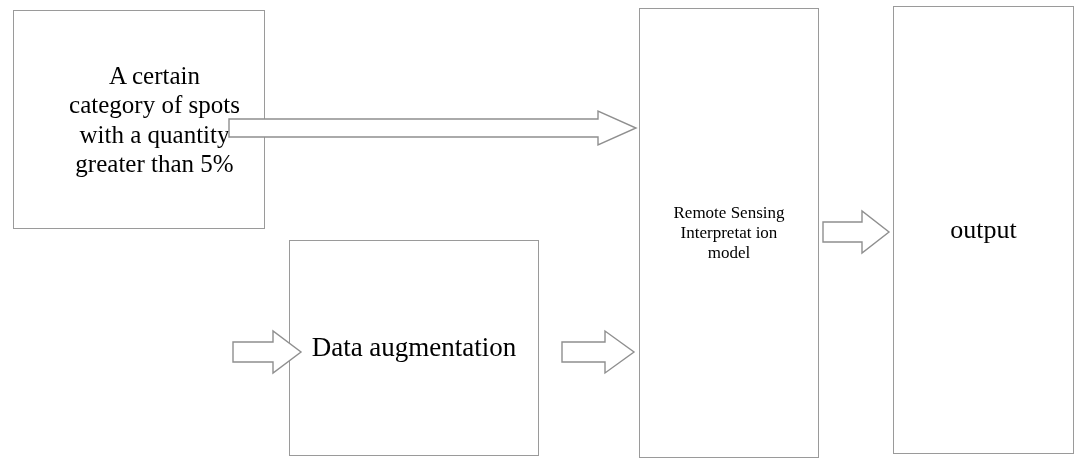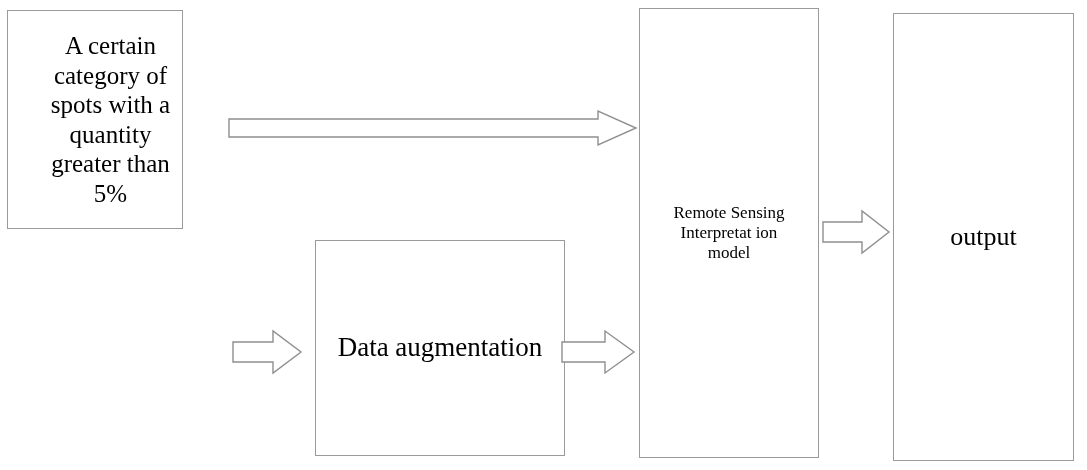--- a/index.html
+++ b/index.html
@@ -31,52 +31,52 @@
   }
   .node .node-label {
     display: block;
     line-height: 1.18;
     color: #000000;
     white-space: pre-line;
   }
 
   
   #node-major {
-    left: 7px;  top: 10px;  width: 176px; height: 219px; padding-left: 31px;
+    left: 13px;  top: 10px;  width: 252px; height: 219px; padding-left: 31px;
   }
   #node-major .node-label {
     font-size: 25px;
     width: 172px;
   }
 
   #node-minor {
     left: 7px;  top: 240px; width: 218px; height: 218px;
   }
   #node-minor .node-label {
     font-size: 25px;
     width: 172px;
   }
 
   #node-augment {
-    left: 315px; top: 240px; width: 250px; height: 216px;
+    left: 289px; top: 240px; width: 250px; height: 216px;
   }
   #node-augment .node-label {
     font-size: 27px;
   }
 
   #node-model {
     left: 639px; top: 8px;  width: 180px; height: 450px;
   }
   #node-model .node-label {
     font-size: 17px;
     width: 130px;
   }
 
   #node-output {
-    left: 893px; top: 13px; width: 181px; height: 448px;
+    left: 893px; top: 6px; width: 181px; height: 448px;
   }
   #node-output .node-label {
     font-size: 26px;
   }
 
   
   .arrow {
     position: absolute;
     display: block;
   }

